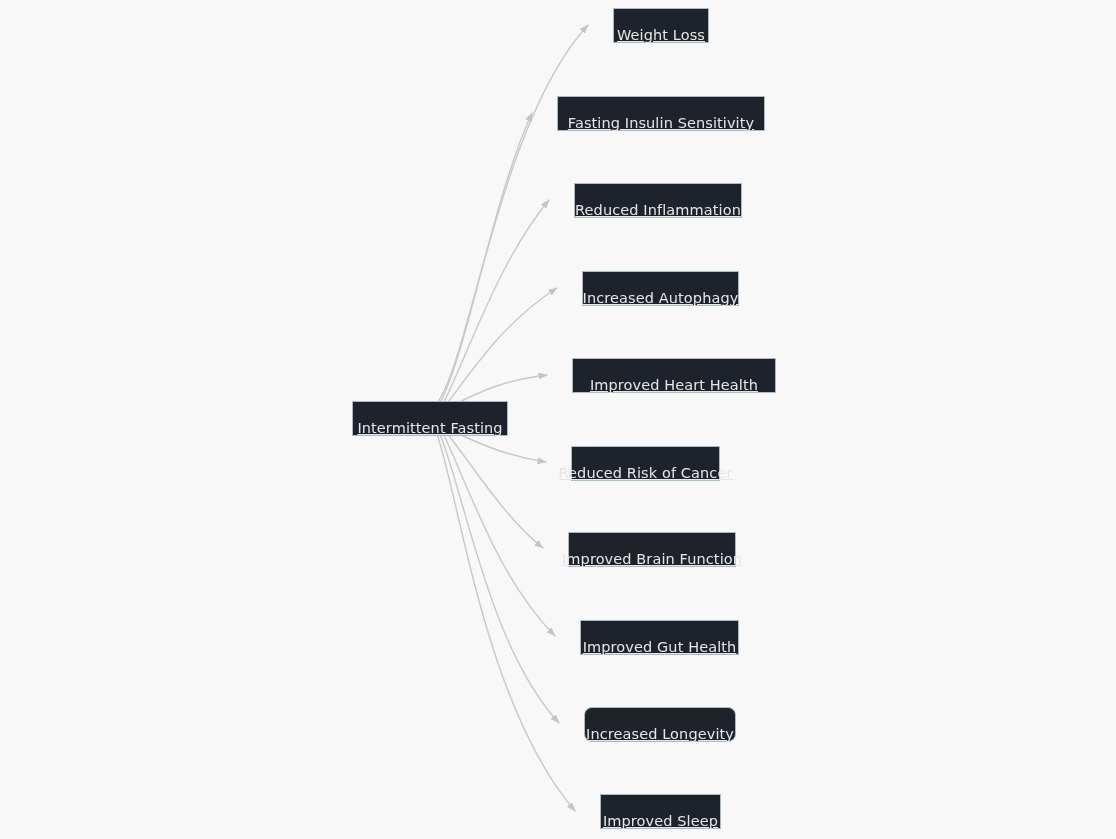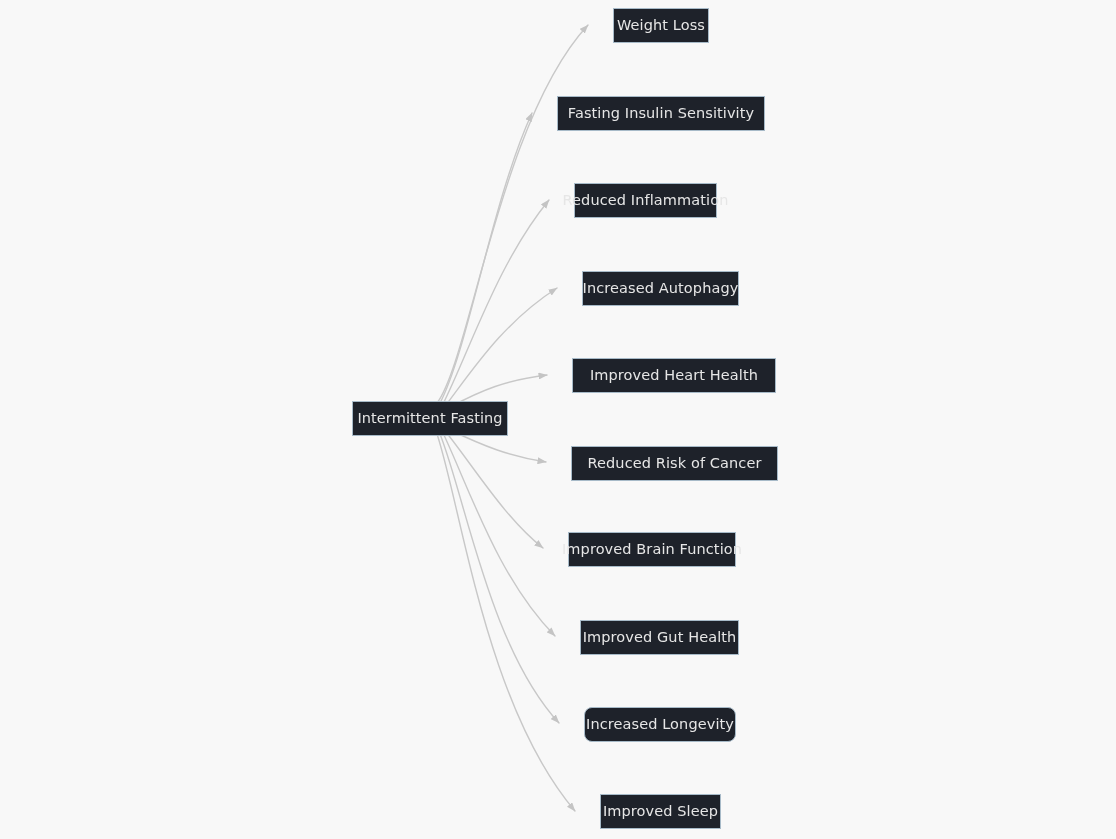--- a/index.html
+++ b/index.html
@@ -29,28 +29,29 @@
     height: 839px;
     pointer-events: none;
   }
   .node {
     position: absolute;
     box-sizing: border-box;
     background: #1e222a;
     border: 1px solid #a7bac8;
     color: #e6e6e6;
     display: flex;
-    align-items: center;
+    align-items: flex-end;
     justify-content: center;
     font-size: 14.5px;
     line-height: 1;
     letter-spacing: 0.1px;
     white-space: nowrap;
     padding: 0 14px;
     height: 35px;
+    text-decoration: underline;
   }
   .node-label {
     display: block;
   }
 </style>
 </head>
 <body>
 
 <div id="diagram-canvas">
 
@@ -77,30 +78,30 @@
   <div id="node-layer">
       <div class="node" style="left: 352px; top: 401px; width: 156px; height: 35px;">
         <span class="node-label">Intermittent Fasting</span>
       </div>
       <div class="node" style="left: 613px; top: 8px; width: 96px; height: 35px;">
         <span class="node-label">Weight Loss</span>
       </div>
       <div class="node" style="left: 557px; top: 96px; width: 208px; height: 35px;">
         <span class="node-label">Fasting Insulin Sensitivity</span>
       </div>
-      <div class="node" style="left: 574px; top: 183px; width: 143px; height: 35px;">
+      <div class="node" style="left: 574px; top: 183px; width: 168px; height: 35px;">
         <span class="node-label">Reduced Inflammation</span>
       </div>
       <div class="node" style="left: 582px; top: 271px; width: 157px; height: 35px;">
         <span class="node-label">Increased Autophagy</span>
       </div>
       <div class="node" style="left: 572px; top: 358px; width: 204px; height: 35px;">
         <span class="node-label">Improved Heart Health</span>
       </div>
-      <div class="node" style="left: 571px; top: 446px; width: 207px; height: 35px;">
+      <div class="node" style="left: 571px; top: 446px; width: 149px; height: 35px;">
         <span class="node-label">Reduced Risk of Cancer</span>
       </div>
       <div class="node" style="left: 568px; top: 532px; width: 168px; height: 35px;">
         <span class="node-label">Improved Brain Function</span>
       </div>
       <div class="node" style="left: 580px; top: 620px; width: 159px; height: 35px;">
         <span class="node-label">Improved Gut Health</span>
       </div>
       <div class="node" style="left: 584px; top: 707px; width: 152px; height: 35px; border-radius: 8px;">
         <span class="node-label">Increased Longevity</span>

